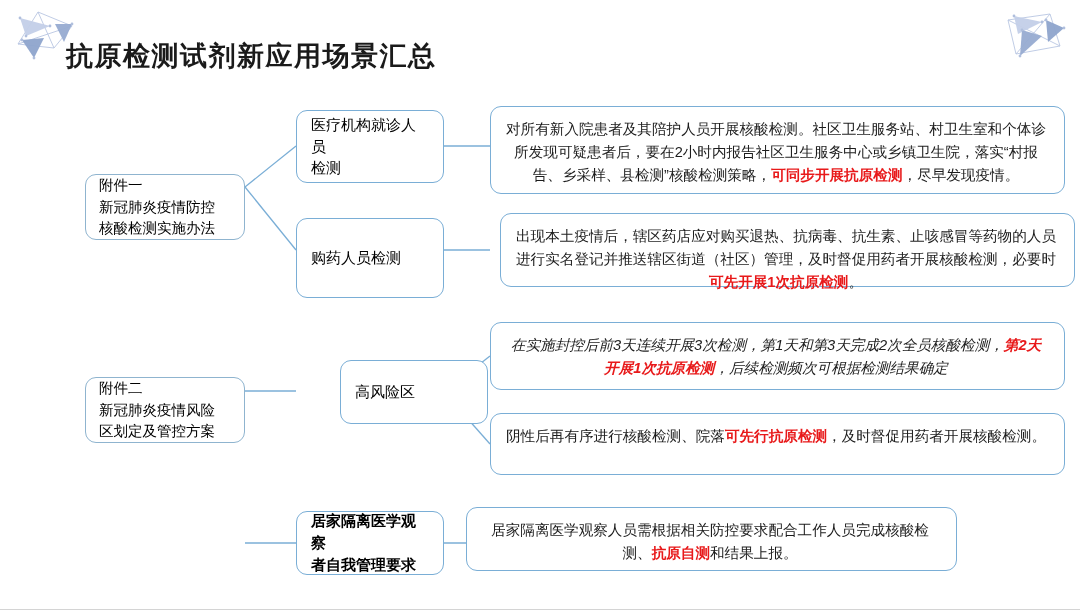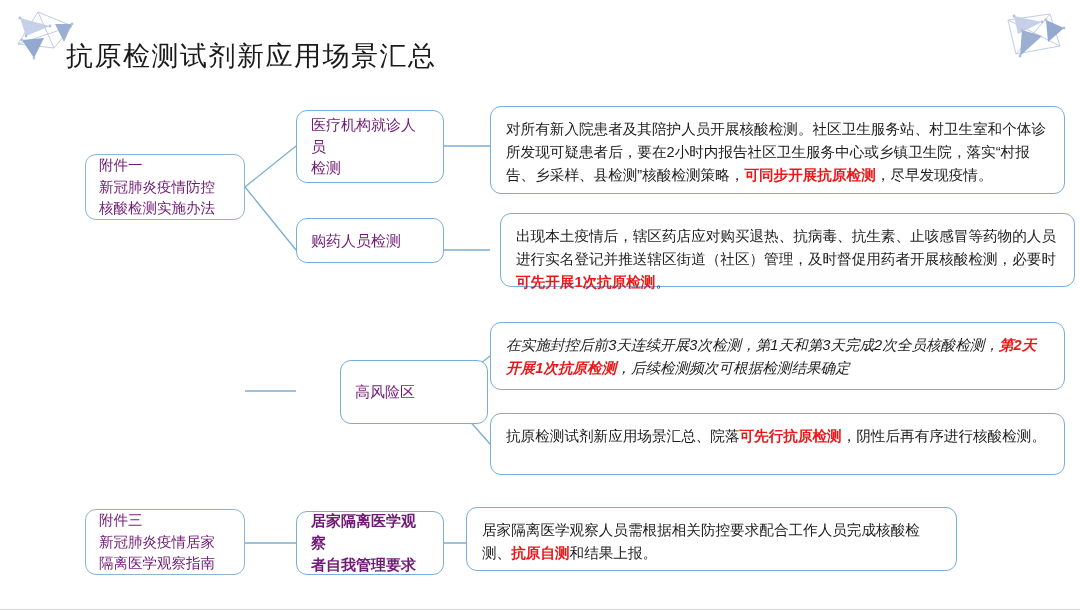--- a/index.html
+++ b/index.html
@@ -30,80 +30,82 @@
   .deco { position: absolute; pointer-events: none; }
   .deco-left  { left: 8px;  top: 2px;  width: 76px; height: 66px; }
   .deco-right { right: 10px; top: 2px; width: 76px; height: 66px; }
 
   
   .title {
     position: absolute;
     left: 66px;
     top: 38px;
     font-size: 27px;
-    font-weight: normal;
+    font-weight: bold;
     color: #1a1a1a;
     letter-spacing: 1.5px;
     white-space: nowrap;
   }
 
   
   #wires {
     position: absolute;
     left: 0; top: 0;
     width: 1080px; height: 610px;
   }
 
   
   .node {
     position: absolute;
     background: #ffffff;
     border: 1.3px solid #7aaed6;
     border-radius: 11px;
     display: flex;
     align-items: center;
-    color: #701a75;
+    color: #000000;
   }
 
   .node-l {
     padding: 8px 13px;
     font-size: 14.5px;
     line-height: 1.45;
     border-color: #8fb4cf;
+    margin-top: 20px;
   }
 
   .node-m {
     padding: 8px 14px;
     font-size: 15px;
     line-height: 1.45;
   }
 
   .node-r {
     padding: 11px 18px 11px 15px;
     font-size: 14.6px;
     line-height: 1.58;
     align-items: flex-start;
     color: #1c1c1c;
+    text-align: center;
   }
 
   .node-r .body { display: block; width: 100%; }
 
   .hl {
     color: #e8191a;
     font-weight: bold;
   }
 
   
   #box-l1 { left: 85px;  top: 154px; width: 160px; height: 66px; }
   #box-l2 { left: 85px;  top: 357px; width: 160px; height: 66px; }
   #box-l3 { left: 85px;  top: 509px; width: 160px; height: 66px; }
 
   
   #box-m1 { left: 296px; top: 110px; width: 148px; height: 73px; }
-  #box-m2 { left: 296px; top: 218px; width: 148px; height: 45px; }
+  #box-m2 { left: 296px; top: 218px; width: 148px; height: 80px; }
   #box-m3 { left: 296px; top: 360px; width: 148px; height: 64px; margin-left: 44px; }
   #box-m4 { left: 296px; top: 511px; width: 148px; height: 64px; font-weight: bold; }
 
   
   #box-r1 { left: 490px; top: 106px; width: 575px; height: 88px; }
   #box-r2 { left: 500px; top: 213px; width: 575px; height: 74px; }
   #box-r3 { left: 490px; top: 322px; width: 575px; height: 68px; font-style: italic; }
   #box-r4 { left: 490px; top: 413px; width: 575px; height: 62px; }
   #box-r5 { left: 466px; top: 507px; width: 491px; height: 64px; }
 </style>
@@ -167,22 +169,22 @@
 
       <line x1="444" y1="146" x2="490" y2="146"></line>
       <line x1="444" y1="250" x2="490" y2="250"></line>
       <line x1="444" y1="543" x2="490" y2="543"></line>
     </g>
   </svg>
 
   <div class="node node-l" id="box-l1">
     <span>附件一<br>新冠肺炎疫情防控<br>核酸检测实施办法</span>
   </div>
-  <div class="node node-l" id="box-l3">
-    <span>附件三<br>新冠肺炎疫情居家<br>隔离医学观察指南</span>
+  <div class="node node-l" id="box-l2">
+    <span>附件二<br>新冠肺炎疫情风险<br>区划定及管控方案</span>
   </div>
 
   <div class="node node-m" id="box-m1">
     <span>医疗机构就诊人员<br>检测</span>
   </div>
   <div class="node node-m" id="box-m2">
     <span>购药人员检测</span>
   </div>
   <div class="node node-m" id="box-m3">
     <span>高风险区</span>
@@ -194,19 +196,19 @@
   <div class="node node-r" id="box-r1">
     <span class="body"><span>对所有新入院患者及其陪护人员开展核酸检测。社区卫生服务站、村卫生室和个体诊所发现可疑患者后，要在2小时内报告社区卫生服务中心或乡镇卫生院，落实“村报告、乡采样、县检测”核酸检测策略，</span><span class="hl">可同步开展抗原检测</span><span>，尽早发现疫情。</span></span>
   </div>
   <div class="node node-r" id="box-r2">
     <span class="body"><span>出现本土疫情后，辖区药店应对购买退热、抗病毒、抗生素、止咳感冒等药物的人员进行实名登记并推送辖区街道（社区）管理，及时督促用药者开展核酸检测，必要时</span><span class="hl">可先开展1次抗原检测</span><span>。</span></span>
   </div>
   <div class="node node-r" id="box-r3">
     <span class="body"><span>在实施封控后前3天连续开展3次检测，第1天和第3天完成2次全员核酸检测，</span><span class="hl">第2天开展1次抗原检测</span><span>，后续检测频次可根据检测结果确定</span></span>
   </div>
   <div class="node node-r" id="box-r4">
-    <span class="body"><span>抗原检测试剂新应用场景汇总、院落</span><span class="hl">可先行抗原检测</span><span>，阴性后再有序进行核酸检测。</span></span>
+    <span class="body"><span>阴性后再有序进行核酸检测、院落</span><span class="hl">可先行抗原检测</span><span>，及时督促用药者开展核酸检测。</span></span>
   </div>
   <div class="node node-r" id="box-r5">
     <span class="body"><span>居家隔离医学观察人员需根据相关防控要求配合工作人员完成核酸检测、</span><span class="hl">抗原自测</span><span>和结果上报。</span></span>
   </div>
 
 </div>
 
 </body></html>

